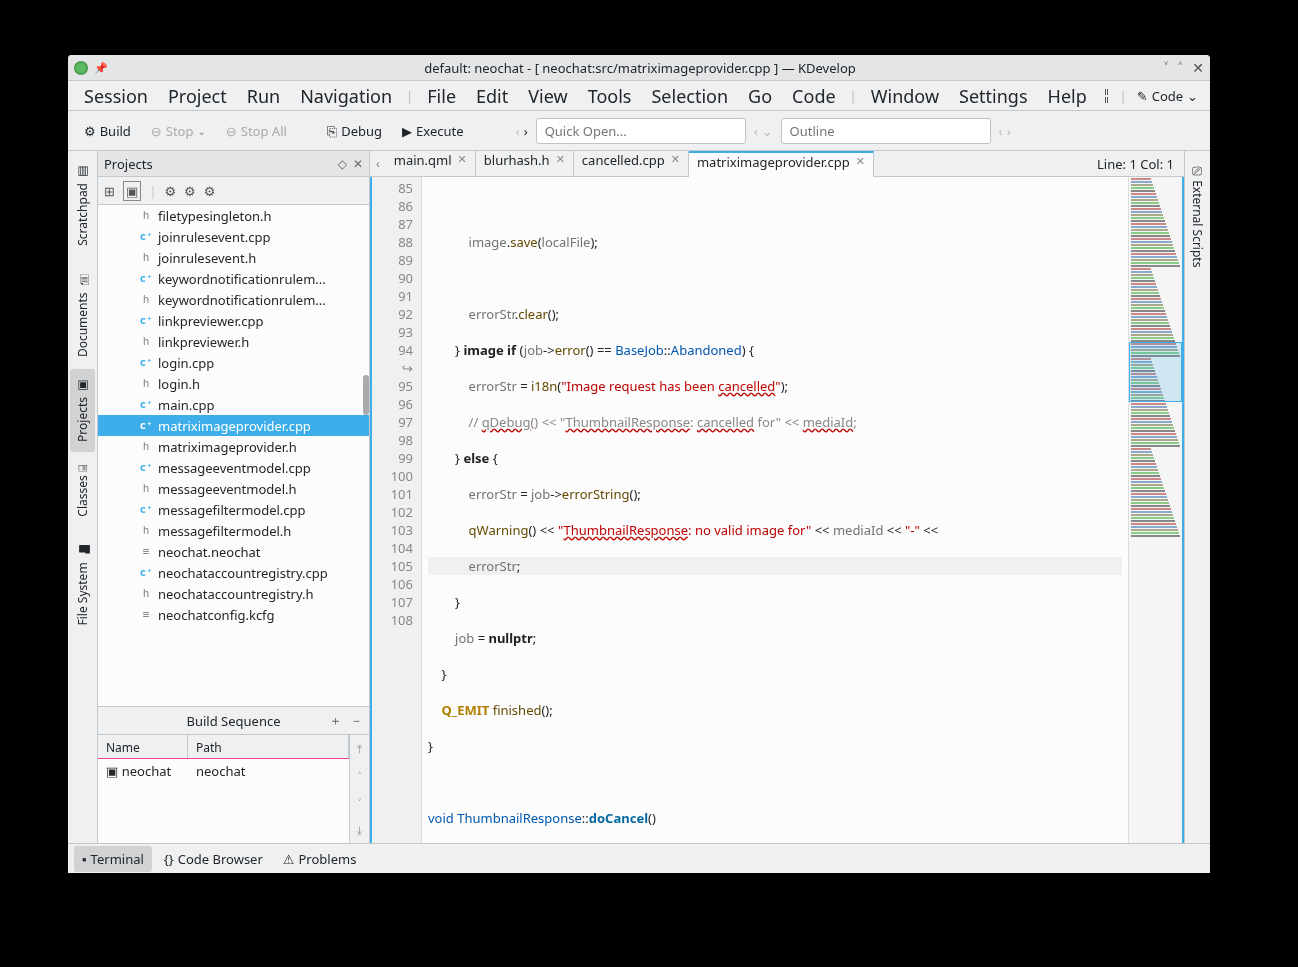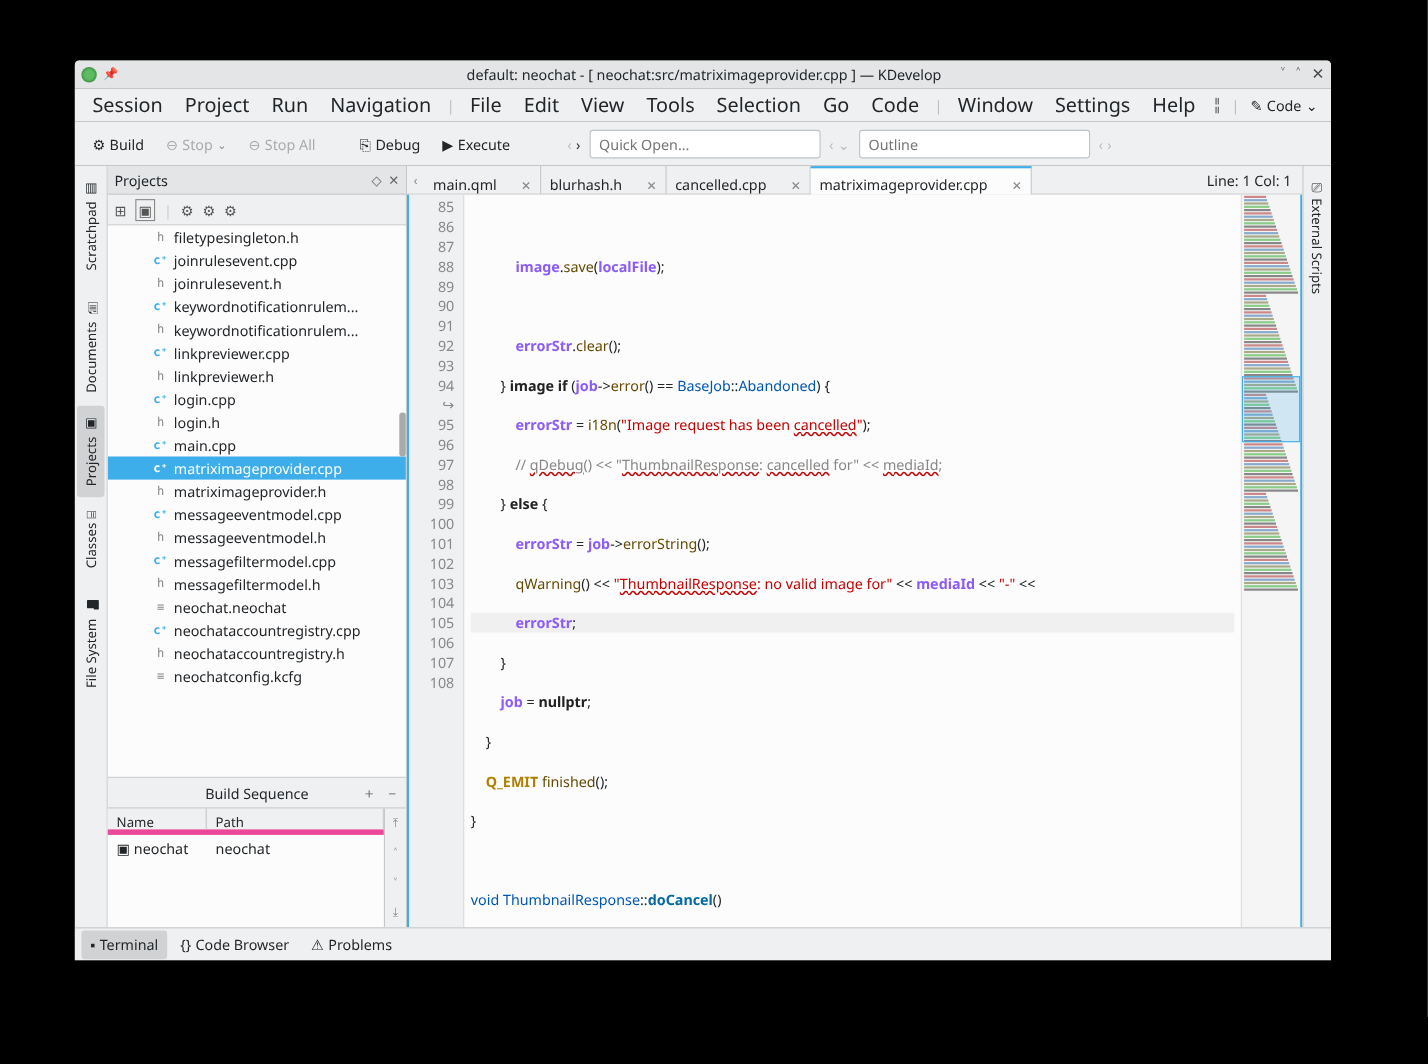--- a/index.html
+++ b/index.html
@@ -41,29 +41,29 @@
 .file-tree .item.selected .file-icon { color: #fff; }
 .file-tree .item .chev-tree { margin-right: 2px; font-size: 9px; color: #888; width: 10px; }
 .file-tree .item .file-icon { width: 16px; margin-right: 4px; font-size: 11px; text-align: center; }
 .file-tree .item .c-icon { color: #3daee9; font-weight: bold; font-family: monospace; }
 .file-tree .item .h-icon { color: #888; font-family: monospace; }
 .file-tree .scrollbar-thumb { position:absolute; right:0; top:170px; width:6px; height:40px; background:#aaa; border-radius:3px;}
 .build-seq { border-top: 1px solid #c5c8cb; background: #eff0f1; }
 .build-seq .header { height: 28px; display: flex; align-items: center; justify-content: center; padding: 0 6px; font-size: 13px; border-bottom: 1px solid #c5c8cb; position:relative; }
 .build-seq .header .btns { position:absolute; right:6px; display: flex; gap: 8px; color: #666; }
 .build-seq .table { display: flex; background:#fcfcfc; }
-.build-seq .col-headers { display: flex; height: 24px; border-bottom: 5px solid #ec4899; font-size: 12px; background: #eff0f1; }
+.build-seq .col-headers { display: flex; height: 24px; border-bottom: 1px solid #ec4899; font-size: 12px; background: #eff0f1; }
 .build-seq .col-headers div { padding: 4px 8px; border-right: 1px solid #c5c8cb; }
 .build-seq .row { display: flex; height: 24px; font-size: 13px; }
 .build-seq .row div { padding: 3px 8px; }
 .build-seq .side-arrows { width: 20px; display: flex; flex-direction: column; align-items: center; justify-content: space-around; color: #888; font-size: 11px; border-left: 1px solid #c5c8cb; background:#eff0f1; }
 .editor-area { flex: 1; display: flex; flex-direction: column; overflow: hidden; }
 .tabs-row { height: 26px; display: flex; align-items: center; background: #eff0f1; border-bottom: 1px solid #c5c8cb; }
 .tabs-row .tab-scroll { font-size: 12px; padding: 0 6px; color: #888; cursor:pointer; }
-.tab { display: flex; align-items: flex-end; padding: 0 8px; height: 26px; gap: 22px; font-size: 13px; cursor: pointer; border-right: 1px solid #c5c8cb; }
+.tab { display: flex; align-items: flex-start; padding: 0 8px; height: 26px; gap: 6px; font-size: 13px; cursor: pointer; border-right: 1px solid #c5c8cb; }
 .tab.active { background: #fcfcfc; border-top: 2px solid #3daee9; }
 .tab .close { font-size: 11px; color: #888; }
 .tabs-row .status { margin-left: auto; padding: 0 10px; font-size: 13px; }
 .editor-split { flex: 1; display: flex; flex-direction: column; }
 .code-area { flex: 1; display: flex; background: #fcfcfc; overflow: hidden; font-family: "Hack", "Consolas", monospace; font-size: 13px; border: 2px solid #3daee9; border-top: none;}
 .gutter { width: 50px; background: #eff0f1; color: #888; text-align: right; padding: 2px 8px 2px 0; border-right: 1px solid #ddd; line-height: 18px; }
 .gutter div { height: 18px; }
 .code-content { flex: 1; padding: 2px 6px; white-space: pre; line-height: 18px; overflow: hidden; }
 .code-content .line { height: 18px; }
 .minimap { width: 54px; background: #f5f5f5; border-left: 1px solid #ddd; position: relative; overflow:hidden;}
@@ -73,21 +73,21 @@
 .right-rail .rail-item { writing-mode: vertical-rl; padding: 10px 4px; font-size: 12px; cursor: pointer; }
 .bottom-bar { height: 30px; background: #eff0f1; border-top: 1px solid #c5c8cb; display: flex; align-items: center; padding: 0 6px; gap: 4px; }
 .bottom-bar .btn { display: flex; align-items: center; padding: 4px 8px; gap: 4px; font-size: 13px; cursor: pointer; border-radius: 3px; }
 .bottom-bar .btn.active { background: #d0d2d4; }
 
 .kw { color: #222; font-weight: bold; }
 .type { color: #0057ae; }
 .fn { color: #644a00; }
 .fn-b { color: #0369a1; font-weight:bold; }
 .str { color: #bf0303; }
-.attr { color: #8b5cf6; font-weight: bold; }
+.attr { color: #737373; }
 .cmt { color: #898887; }
 .ns { color: #0057ae; }
 .underline { text-decoration: underline wavy #bf0303; }
 .mem { color: #b08000; }
 </style>
 </head>
 <body>
 
 <div class="window">
 

